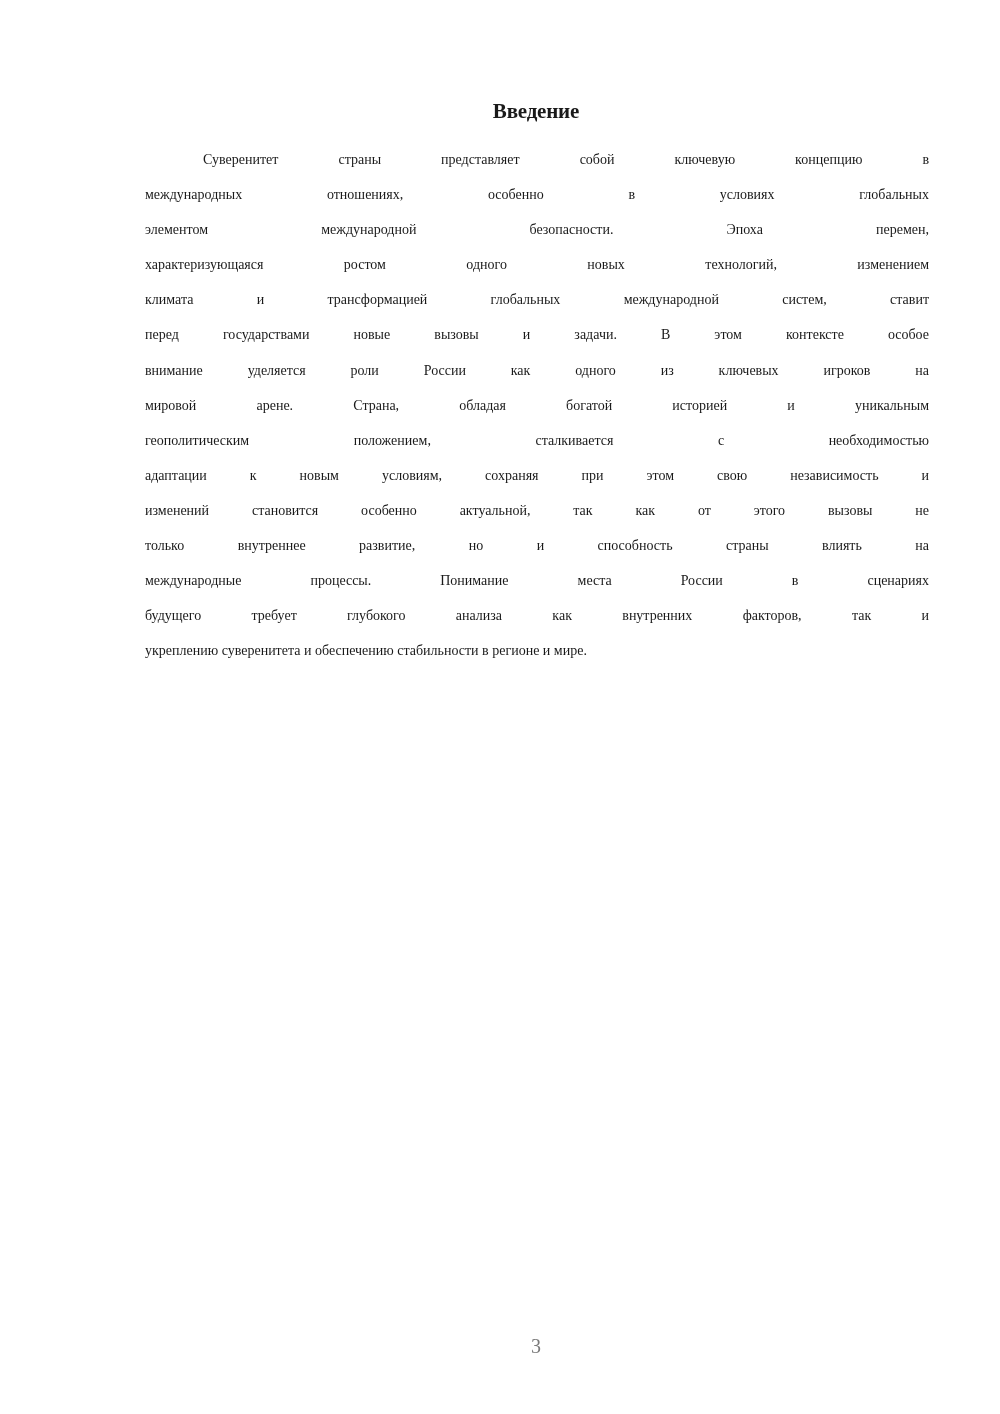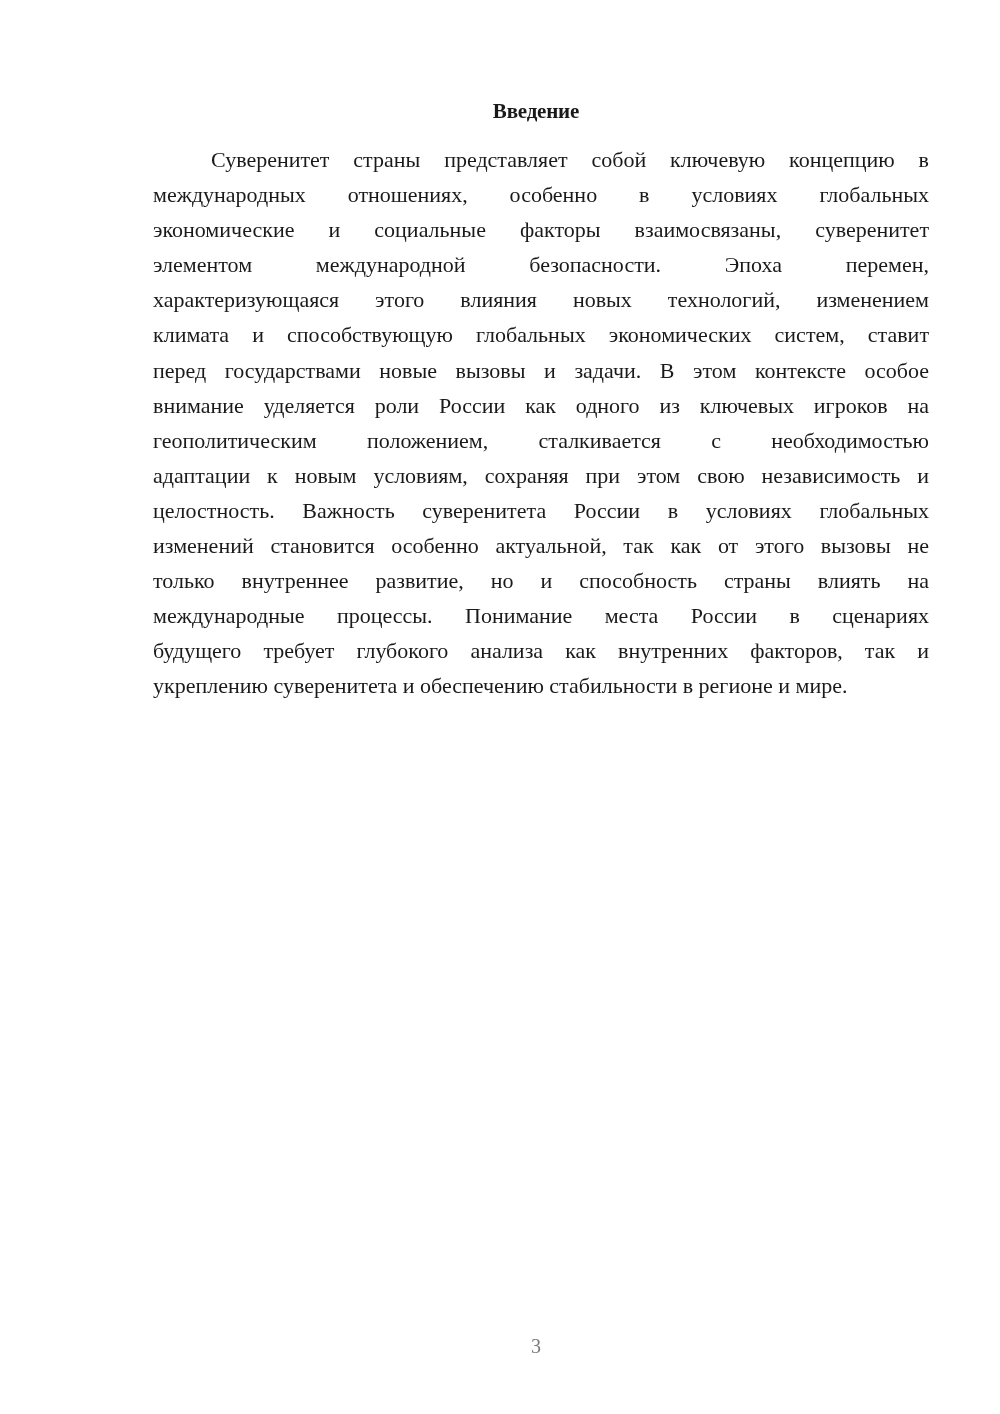--- a/index.html
+++ b/index.html
@@ -36,25 +36,24 @@
     .body-text {
       position: absolute;
       left: 145px;
       top: 142px;
       width: 784px;
     }
     .line {
       display: block;
       height: 35.1px;
       line-height: 35.1px;
-      font-size: 22px;
+      font-size: 14px;
       white-space: nowrap;
       text-align: justify;
       text-align-last: justify;
-      margin-left: 8px;
     }
     .line.first {
       padding-left: 58px;
     }
     .line.last {
       text-align-last: left;
     }
     .page-number {
       position: absolute;
       top: 1332px;
@@ -68,29 +67,28 @@
   </style>
 </head>
 <body>
 
 <div class="page">
   <div class="heading">Введение</div>
 
   <div class="body-text">
     <span class="line first">Суверенитет страны представляет собой ключевую концепцию в</span>
     <span class="line">международных отношениях, особенно в условиях глобальных</span>
-    <span class="line">экономические и социальные факторы взаимосвязаны, суверенитет</span>
     <span class="line">элементом международной безопасности. Эпоха перемен,</span>
-    <span class="line">характеризующаяся этого влияния новых технологий, изменением</span>
-    <span class="line">климата и способствующую глобальных экономических систем, ставит</span>
+    <span class="line">характеризующаяся ростом одного новых технологий, изменением</span>
+    <span class="line">климата и трансформацией глобальных международной систем, ставит</span>
     <span class="line">перед государствами новые вызовы и задачи. В этом контексте особое</span>
     <span class="line">внимание уделяется роли России как одного из ключевых игроков на</span>
+    <span class="line">мировой арене. Страна, обладая богатой историей и уникальным</span>
     <span class="line">геополитическим положением, сталкивается с необходимостью</span>
     <span class="line">адаптации к новым условиям, сохраняя при этом свою независимость и</span>
-    <span class="line">целостность. Важность суверенитета России в условиях глобальных</span>
     <span class="line">изменений становится особенно актуальной, так как от этого вызовы не</span>
     <span class="line">только внутреннее развитие, но и способность страны влиять на</span>
     <span class="line">международные процессы. Понимание места России в сценариях</span>
     <span class="line">будущего требует глубокого анализа как внутренних факторов, так и</span>
     <span class="line last">укреплению суверенитета и обеспечению стабильности в регионе и мире.</span>
   </div>
 
   <div class="page-number">3</div>
 </div>
 

